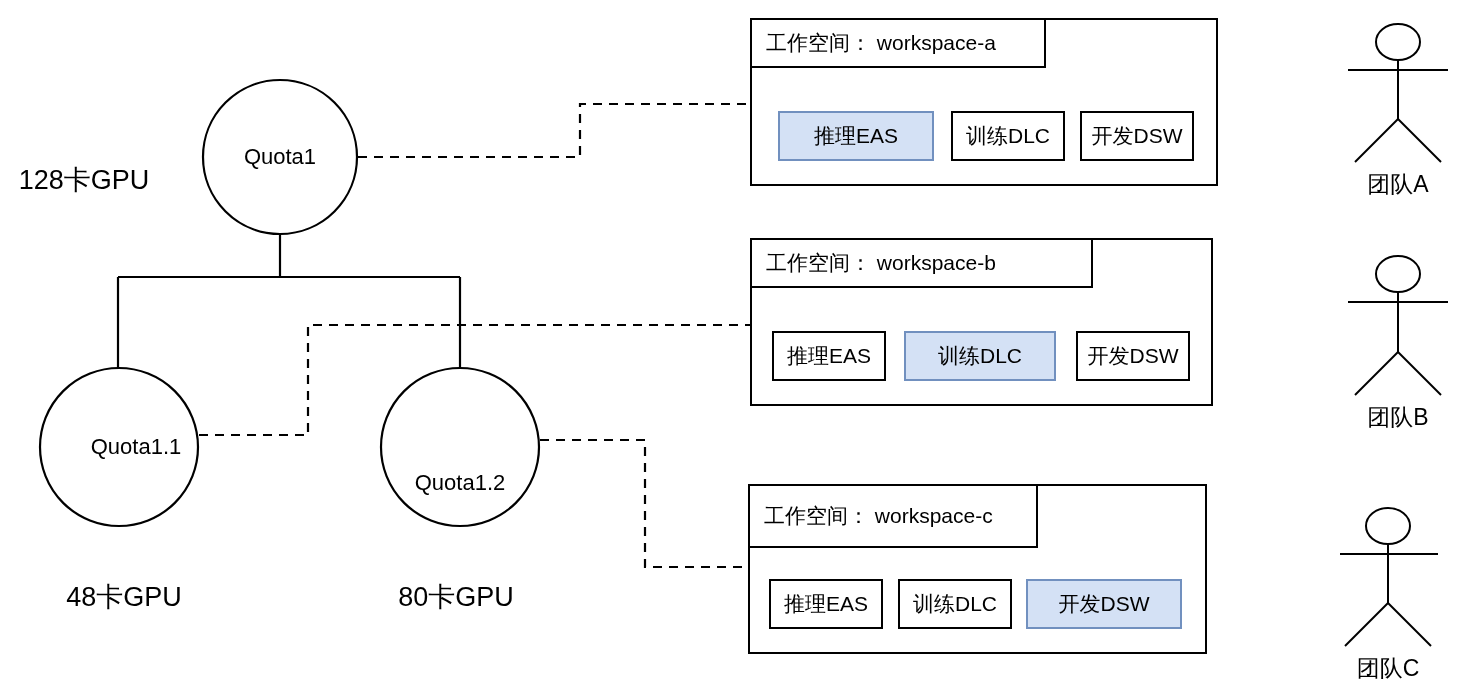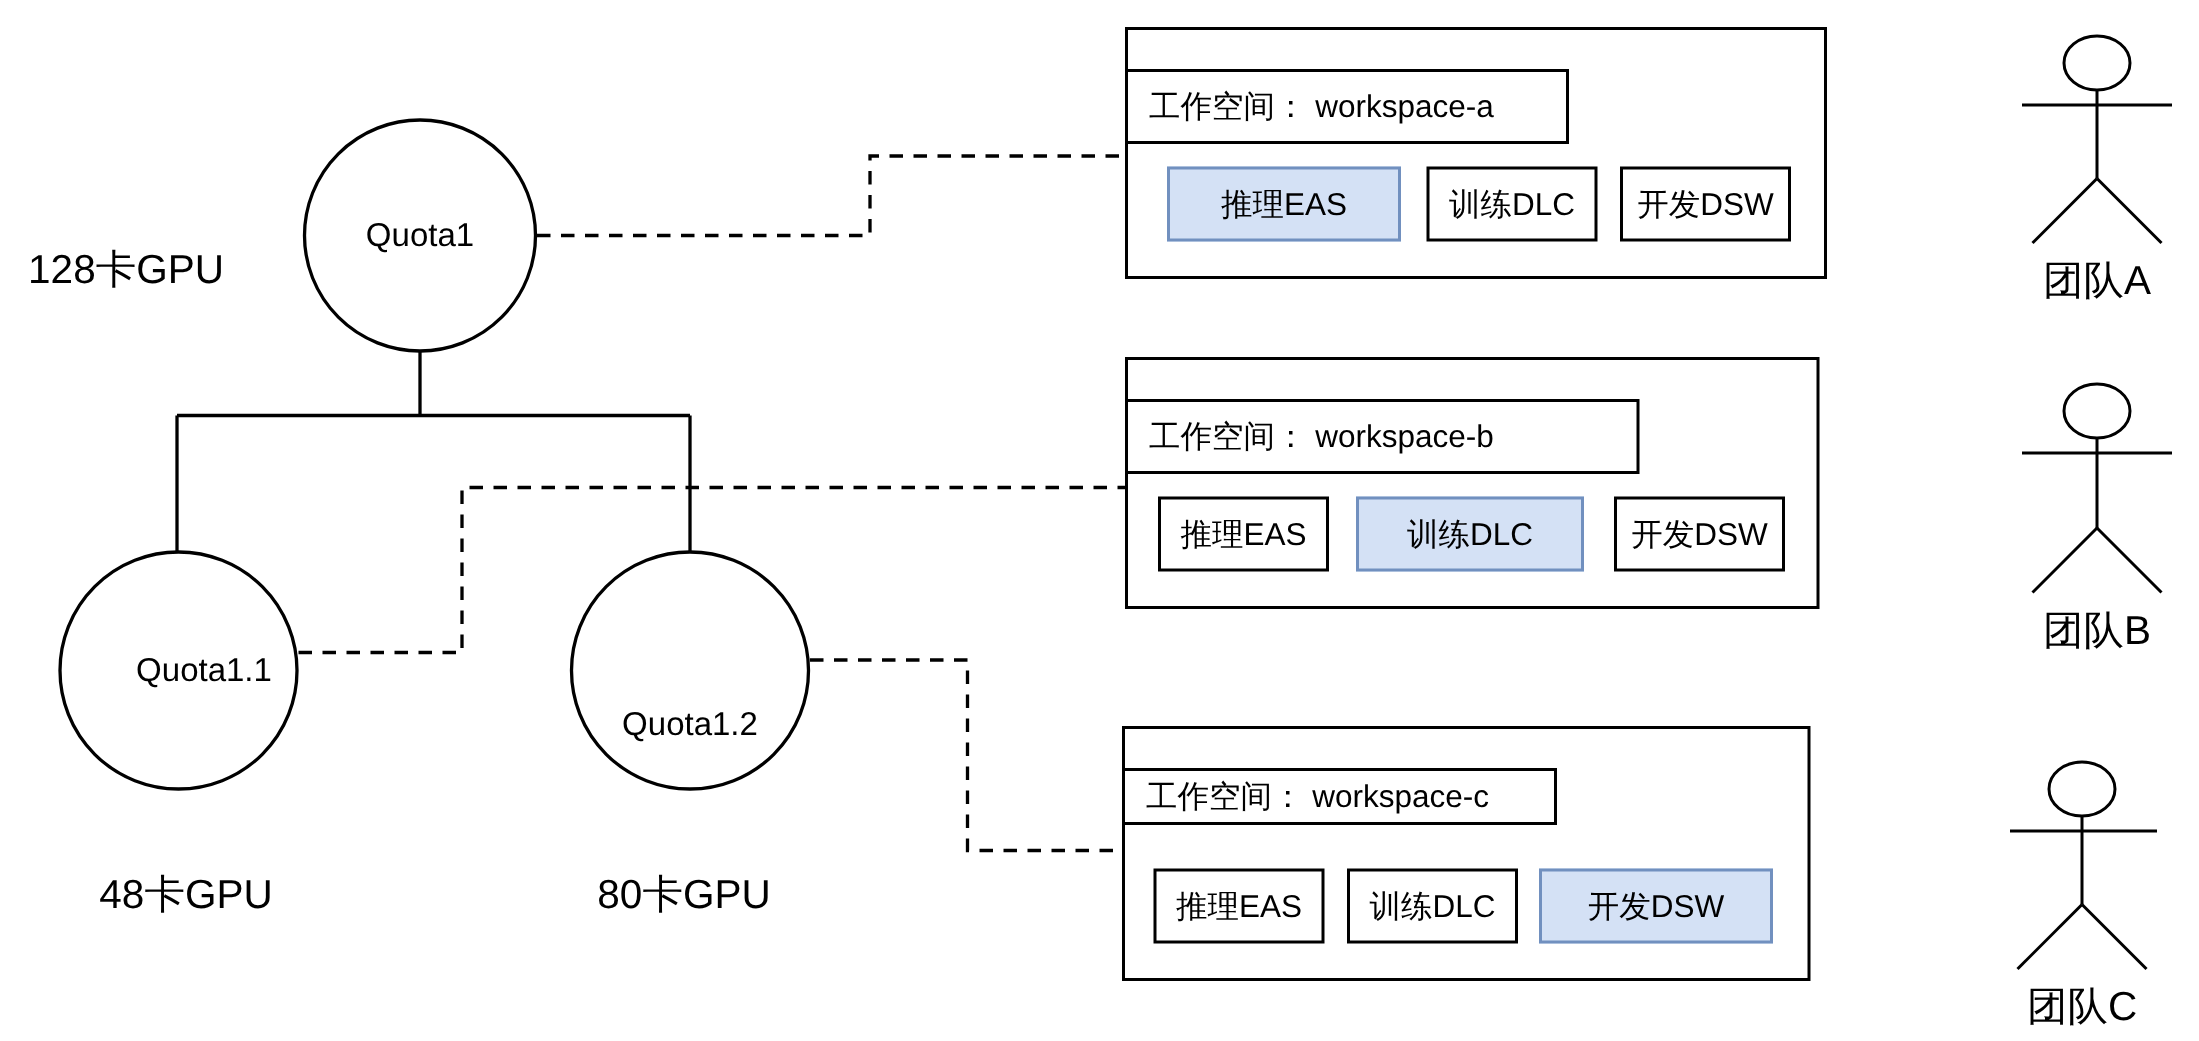--- a/index.html
+++ b/index.html
@@ -69,21 +69,20 @@
     position: absolute;
     box-sizing: border-box;
     border: 2.2px solid #000000;
     background: #ffffff;
     display: flex;
     align-items: center;
     padding-left: 14px;
     font-size: 21px;
     color: #000000;
     white-space: nowrap;
-    margin-top: 28px;
   }
   .svc-box {
     position: absolute;
     box-sizing: border-box;
     border: 2.2px solid #000000;
     background: #ffffff;
     display: flex;
     align-items: center;
     justify-content: center;
     font-size: 21px;
@@ -96,21 +95,21 @@
   }
   .team {
     position: absolute;
     width: 136px;
   }
   .team-label {
     position: absolute;
     left: 0;
     width: 136px;
     text-align: center;
-    font-size: 27px;
+    font-size: 23px;
     color: #000000;
     white-space: nowrap;
   }
   .team svg {
     position: absolute;
     left: 0;
     top: 0;
   }
 </style>
 </head>
@@ -152,21 +151,21 @@
   <div class="svc-box" style="left:951px; top:111px; width:114px; height:50px;">训练DLC</div>
   <div class="svc-box" style="left:1080px; top:111px; width:114px; height:50px;">开发DSW</div>
 
   <div class="ws-box" style="left:750px; top:238px; width:463px; height:168px;"></div>
   <div class="ws-title" style="left:750px; top:238px; width:343px; height:50px;">工作空间： workspace-b</div>
   <div class="svc-box" style="left:772px; top:331px; width:114px; height:50px;">推理EAS</div>
   <div class="svc-box highlight" style="left:904px; top:331px; width:152px; height:50px;">训练DLC</div>
   <div class="svc-box" style="left:1076px; top:331px; width:114px; height:50px;">开发DSW</div>
 
   <div class="ws-box" style="left:748px; top:484px; width:459px; height:170px;"></div>
-  <div class="ws-title" style="left:748px; top:484px; width:290px; height:38px;">工作空间： workspace-c</div>
+  <div class="ws-title" style="left:748px; top:484px; width:290px; height:64px;">工作空间： workspace-c</div>
   <div class="svc-box" style="left:769px; top:579px; width:114px; height:50px;">推理EAS</div>
   <div class="svc-box" style="left:898px; top:579px; width:114px; height:50px;">训练DLC</div>
   <div class="svc-box highlight" style="left:1026px; top:579px; width:156px; height:50px;">开发DSW</div>
 
   <div class="team" style="left:1330px; top:14px; height:190px;">
     <svg width="136" height="165" viewBox="0 0 136 165">
       <ellipse class="stroke-thin" cx="68" cy="28" rx="22" ry="18"></ellipse>
       <path class="stroke-thin" d="M 68 46 L 68 105"></path>
       <path class="stroke-thin" d="M 18 56 L 118 56"></path>
       <path class="stroke-thin" d="M 68 105 L 25 148"></path>

